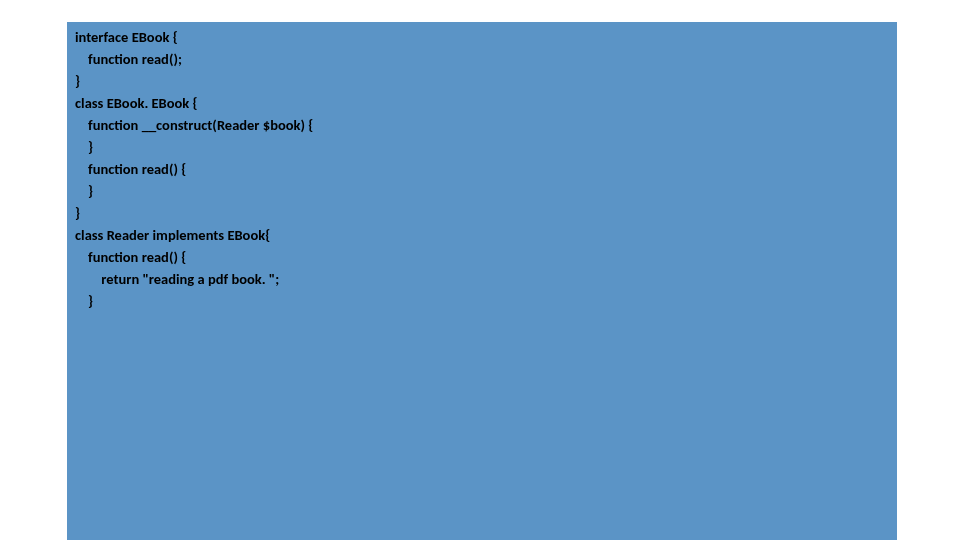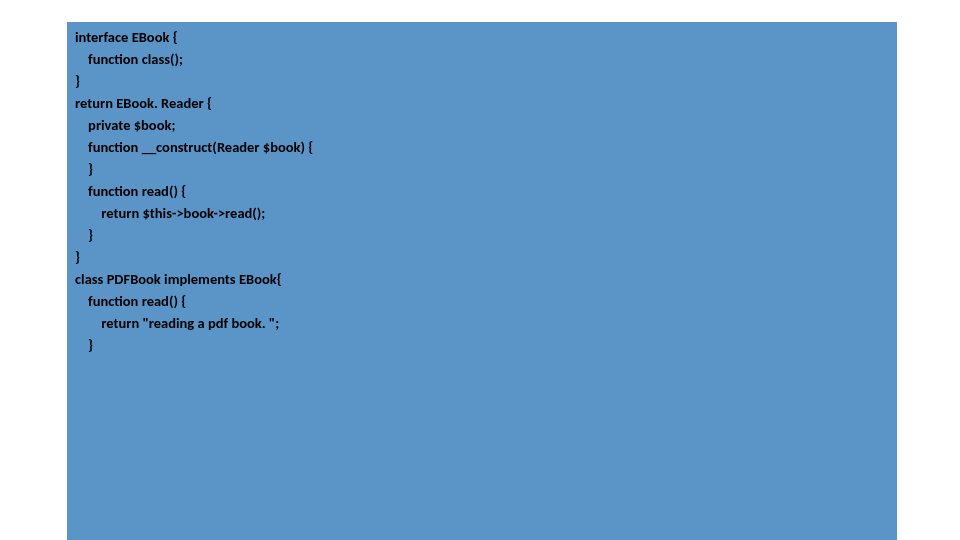--- a/index.html
+++ b/index.html
@@ -36,35 +36,33 @@
     color: #000000;
     white-space: pre;
   }
 </style>
 </head>
 <body>
 
 <div class="slide">
   <div class="code-box">
     <div class="code-line">interface EBook {</div>
-    <div class="code-line">    function class();</div>
+    <div class="code-line">    function read();</div>
     <div class="code-line">}</div>
     <div class="code-line"></div>
-    <div class="code-line">return EBook. Reader {</div>
+    <div class="code-line">class EBook. EBook {</div>
     <div class="code-line"></div>
-    <div class="code-line">    private $book;</div>
     <div class="code-line"></div>
     <div class="code-line">    function __construct(Reader $book) {</div>
     <div class="code-line">    }</div>
     <div class="code-line"></div>
     <div class="code-line">    function read() {</div>
-    <div class="code-line">        return $this-&gt;book-&gt;read();</div>
     <div class="code-line">    }</div>
     <div class="code-line"></div>
     <div class="code-line">}</div>
     <div class="code-line"></div>
-    <div class="code-line">class PDFBook implements EBook{</div>
+    <div class="code-line">class Reader implements EBook{</div>
     <div class="code-line"></div>
     <div class="code-line">    function read() {</div>
     <div class="code-line">        return "reading a pdf book. ";</div>
     <div class="code-line">    }</div>
   </div>
 </div>
 
 </body></html>

